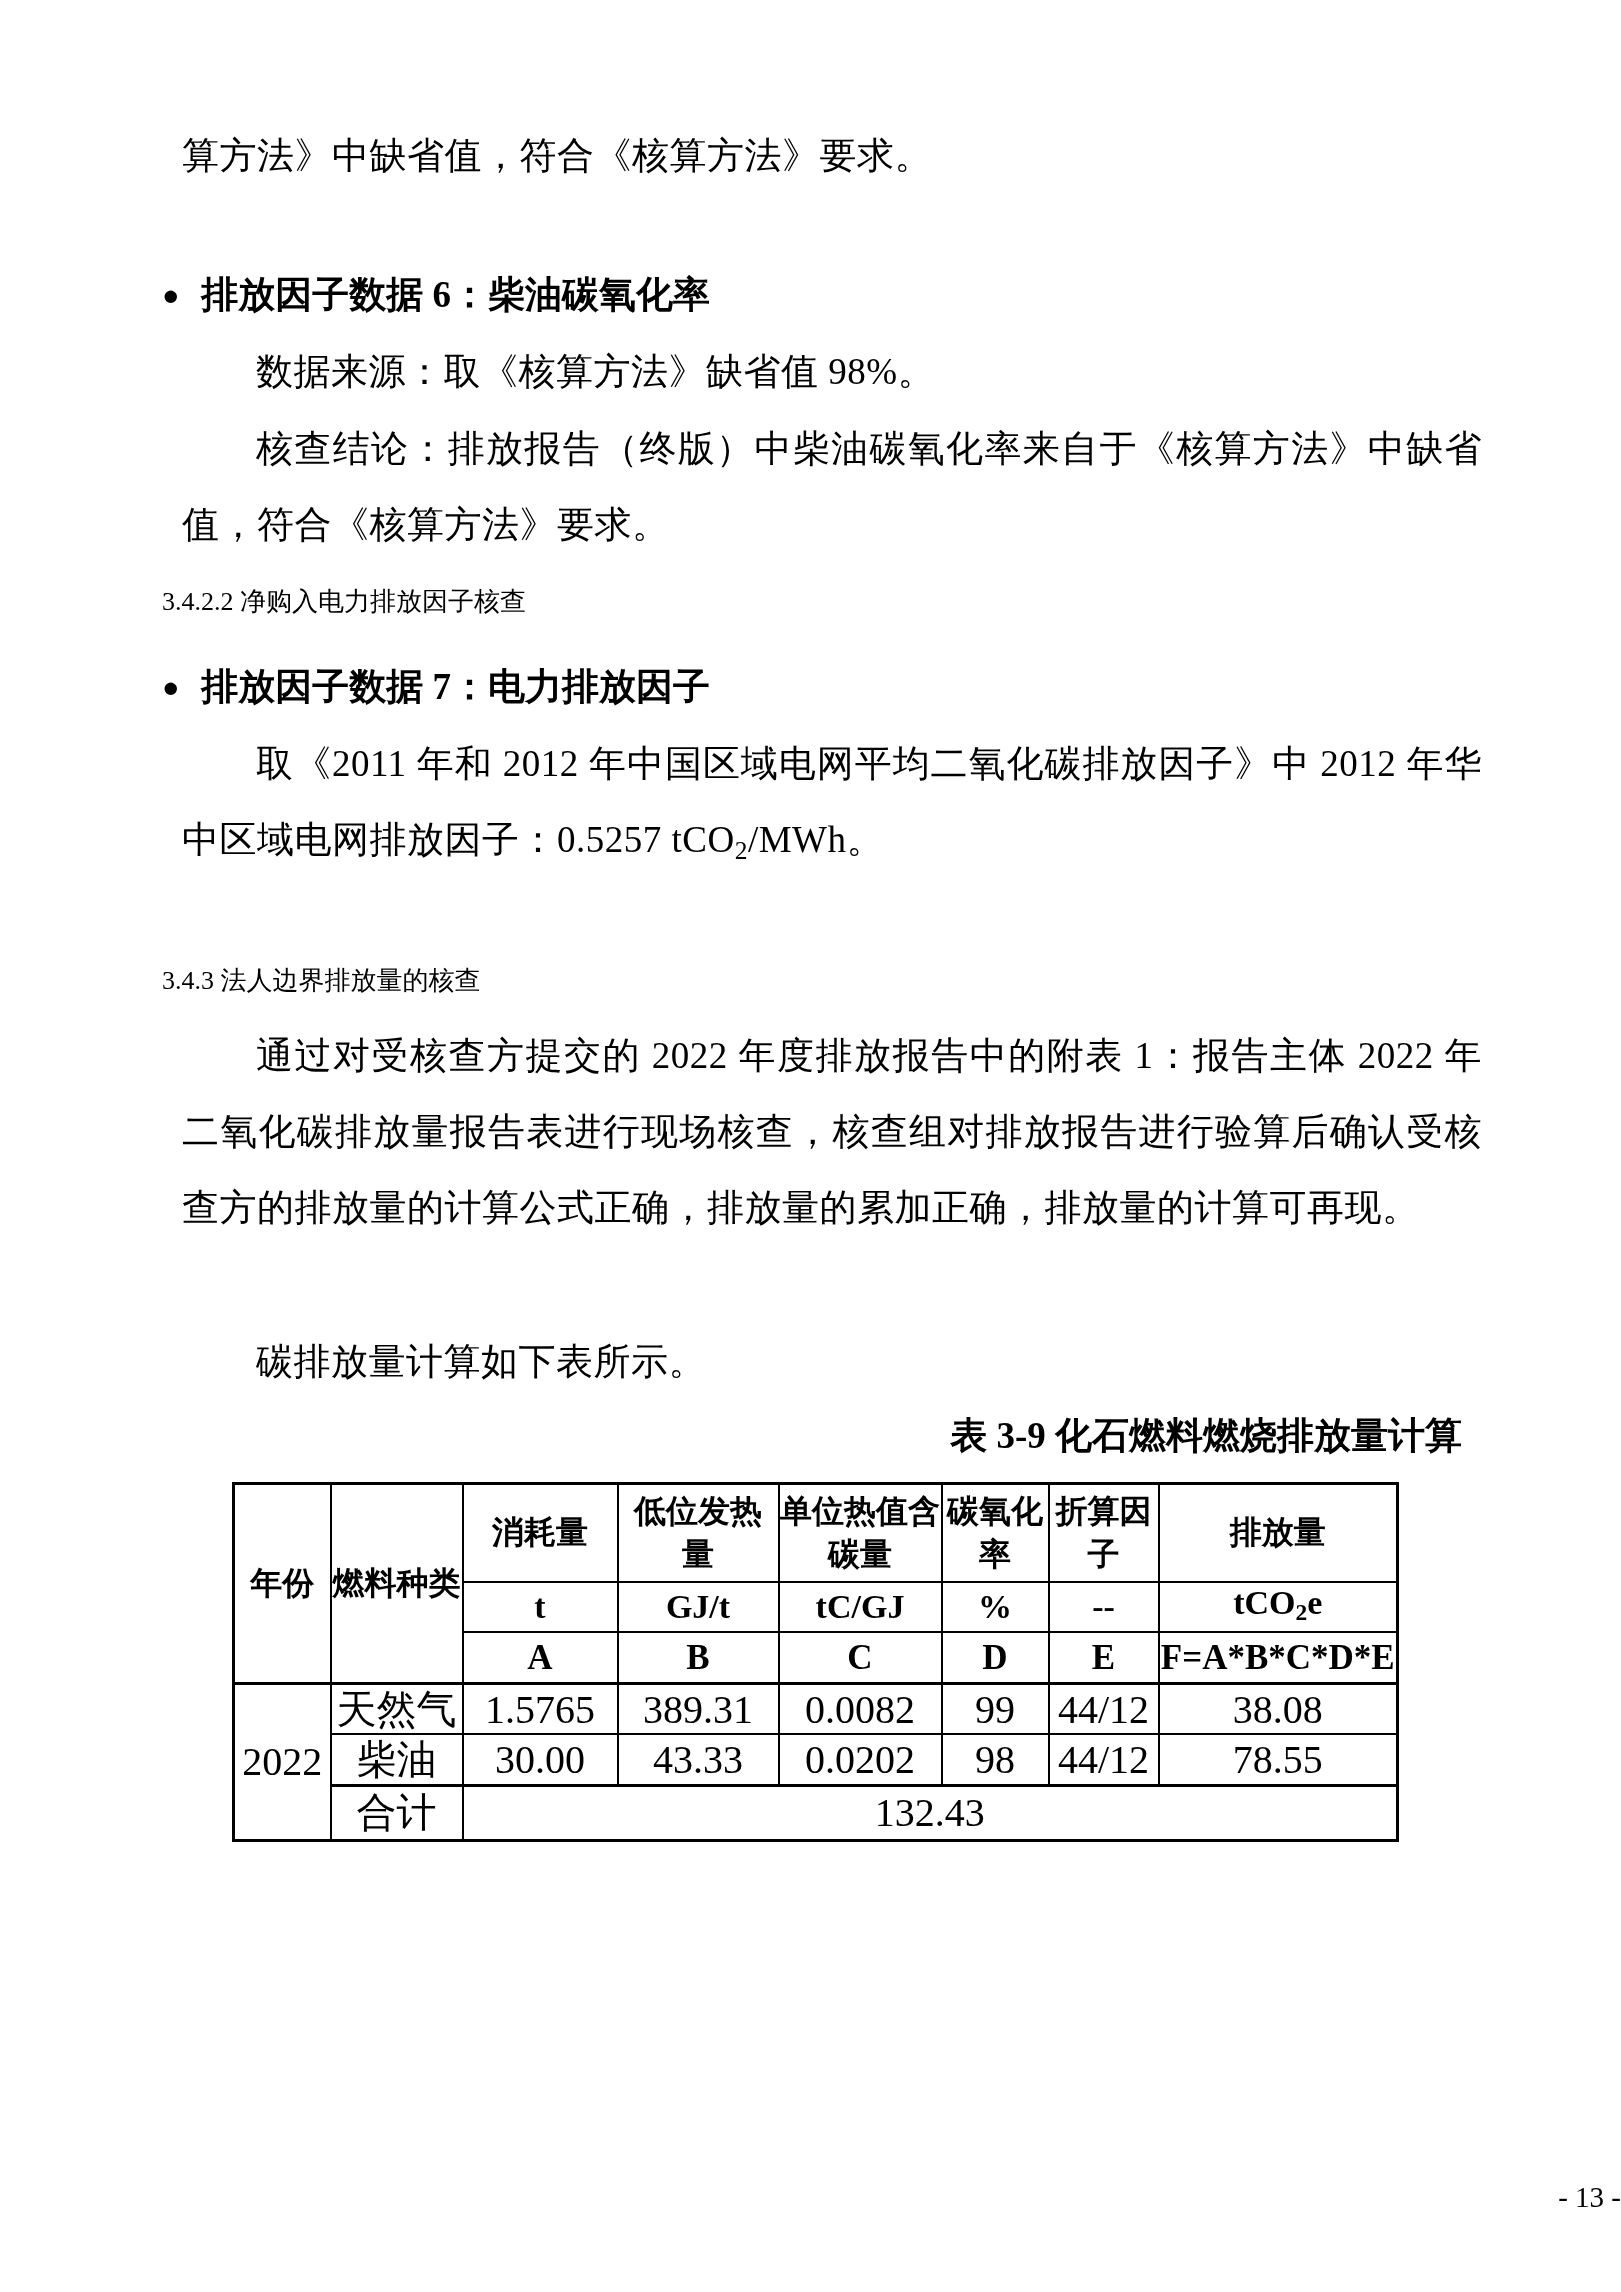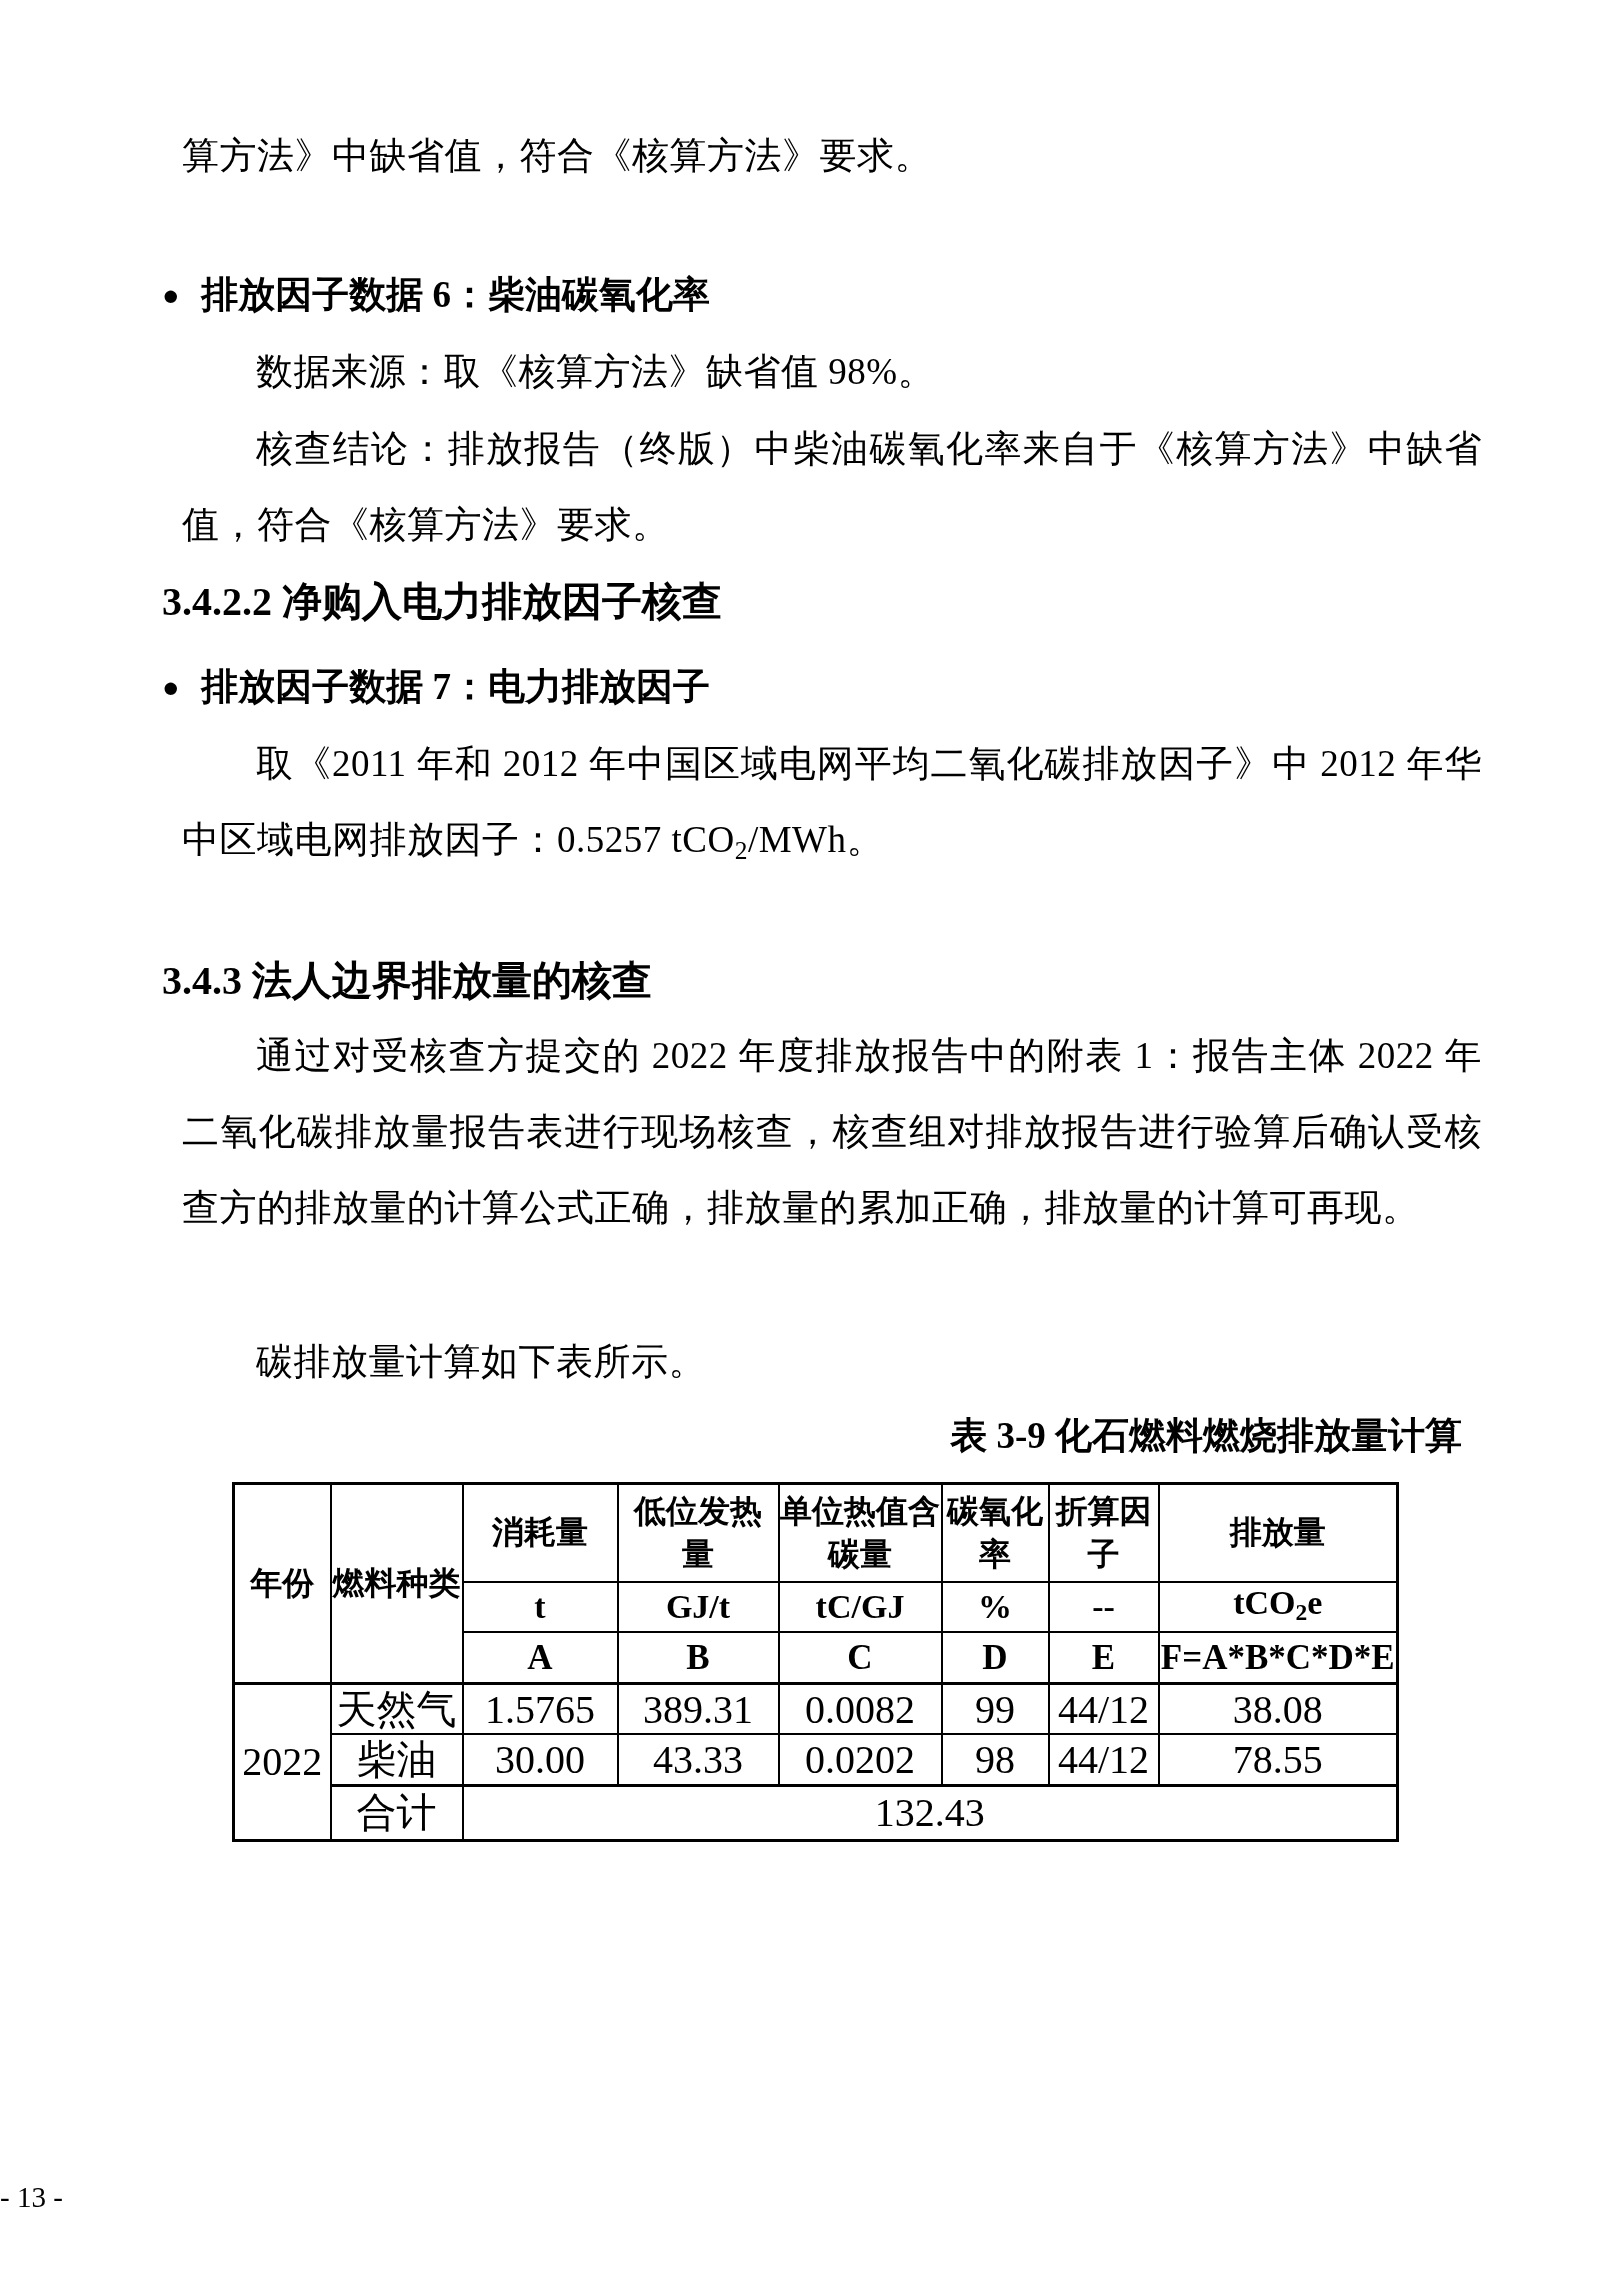--- a/index.html
+++ b/index.html
@@ -19,21 +19,21 @@
   }
   .indent { text-indent:74px; }
   .bullet-line {
     position:absolute; left:162px; width:1300px;
     font-size:37px; line-height:76px; font-weight:bold;
     white-space:nowrap;
   }
   .bullet-marker { font-size:29px; margin-right:21.6px; vertical-align:2px; }
   .heading {
     position:absolute; left:162px; width:1300px;
-    font-size:40px; line-height:69px; font-weight:bold;
+    font-size:26px; line-height:69px; font-weight:normal;
     white-space:nowrap;
   }
   .caption {
     position:absolute; left:162px; width:1300px;
     font-size:37px; line-height:71px; font-weight:bold;
     text-align:right;
   }
   .sub { font-size:25.5px; vertical-align:-6.9px; }
   .sub-sm { font-size:23.5px; vertical-align:-5.9px; }
 
@@ -58,21 +58,21 @@
   .row-h1 { height:98px; }
   .row-h2 { height:47px; }
   .row-h3 { height:51px; }
   .row-d  { height:51px; }
   .row-t  { height:55px; }
   .hdr-bottom { border-bottom:3.9px solid #000 !important; }
   .total-top  { border-top:3.9px solid #000 !important; }
 
   .footer {
     position:absolute; left:0; top:2168px; width:100%;
-    text-align:left; font-size:29px; line-height:59px;
+    text-align:right; font-size:29px; line-height:59px;
   }
 </style>
 </head>
 <body>
 
 <div class="para" style="top:118px">算方法》中缺省值，符合《核算方法》要求。</div>
 
 <div class="bullet-line" style="top:257px">
   <span class="bullet-marker">●</span><span>排放因子数据 6：柴油碳氧化率</span>
 </div>

